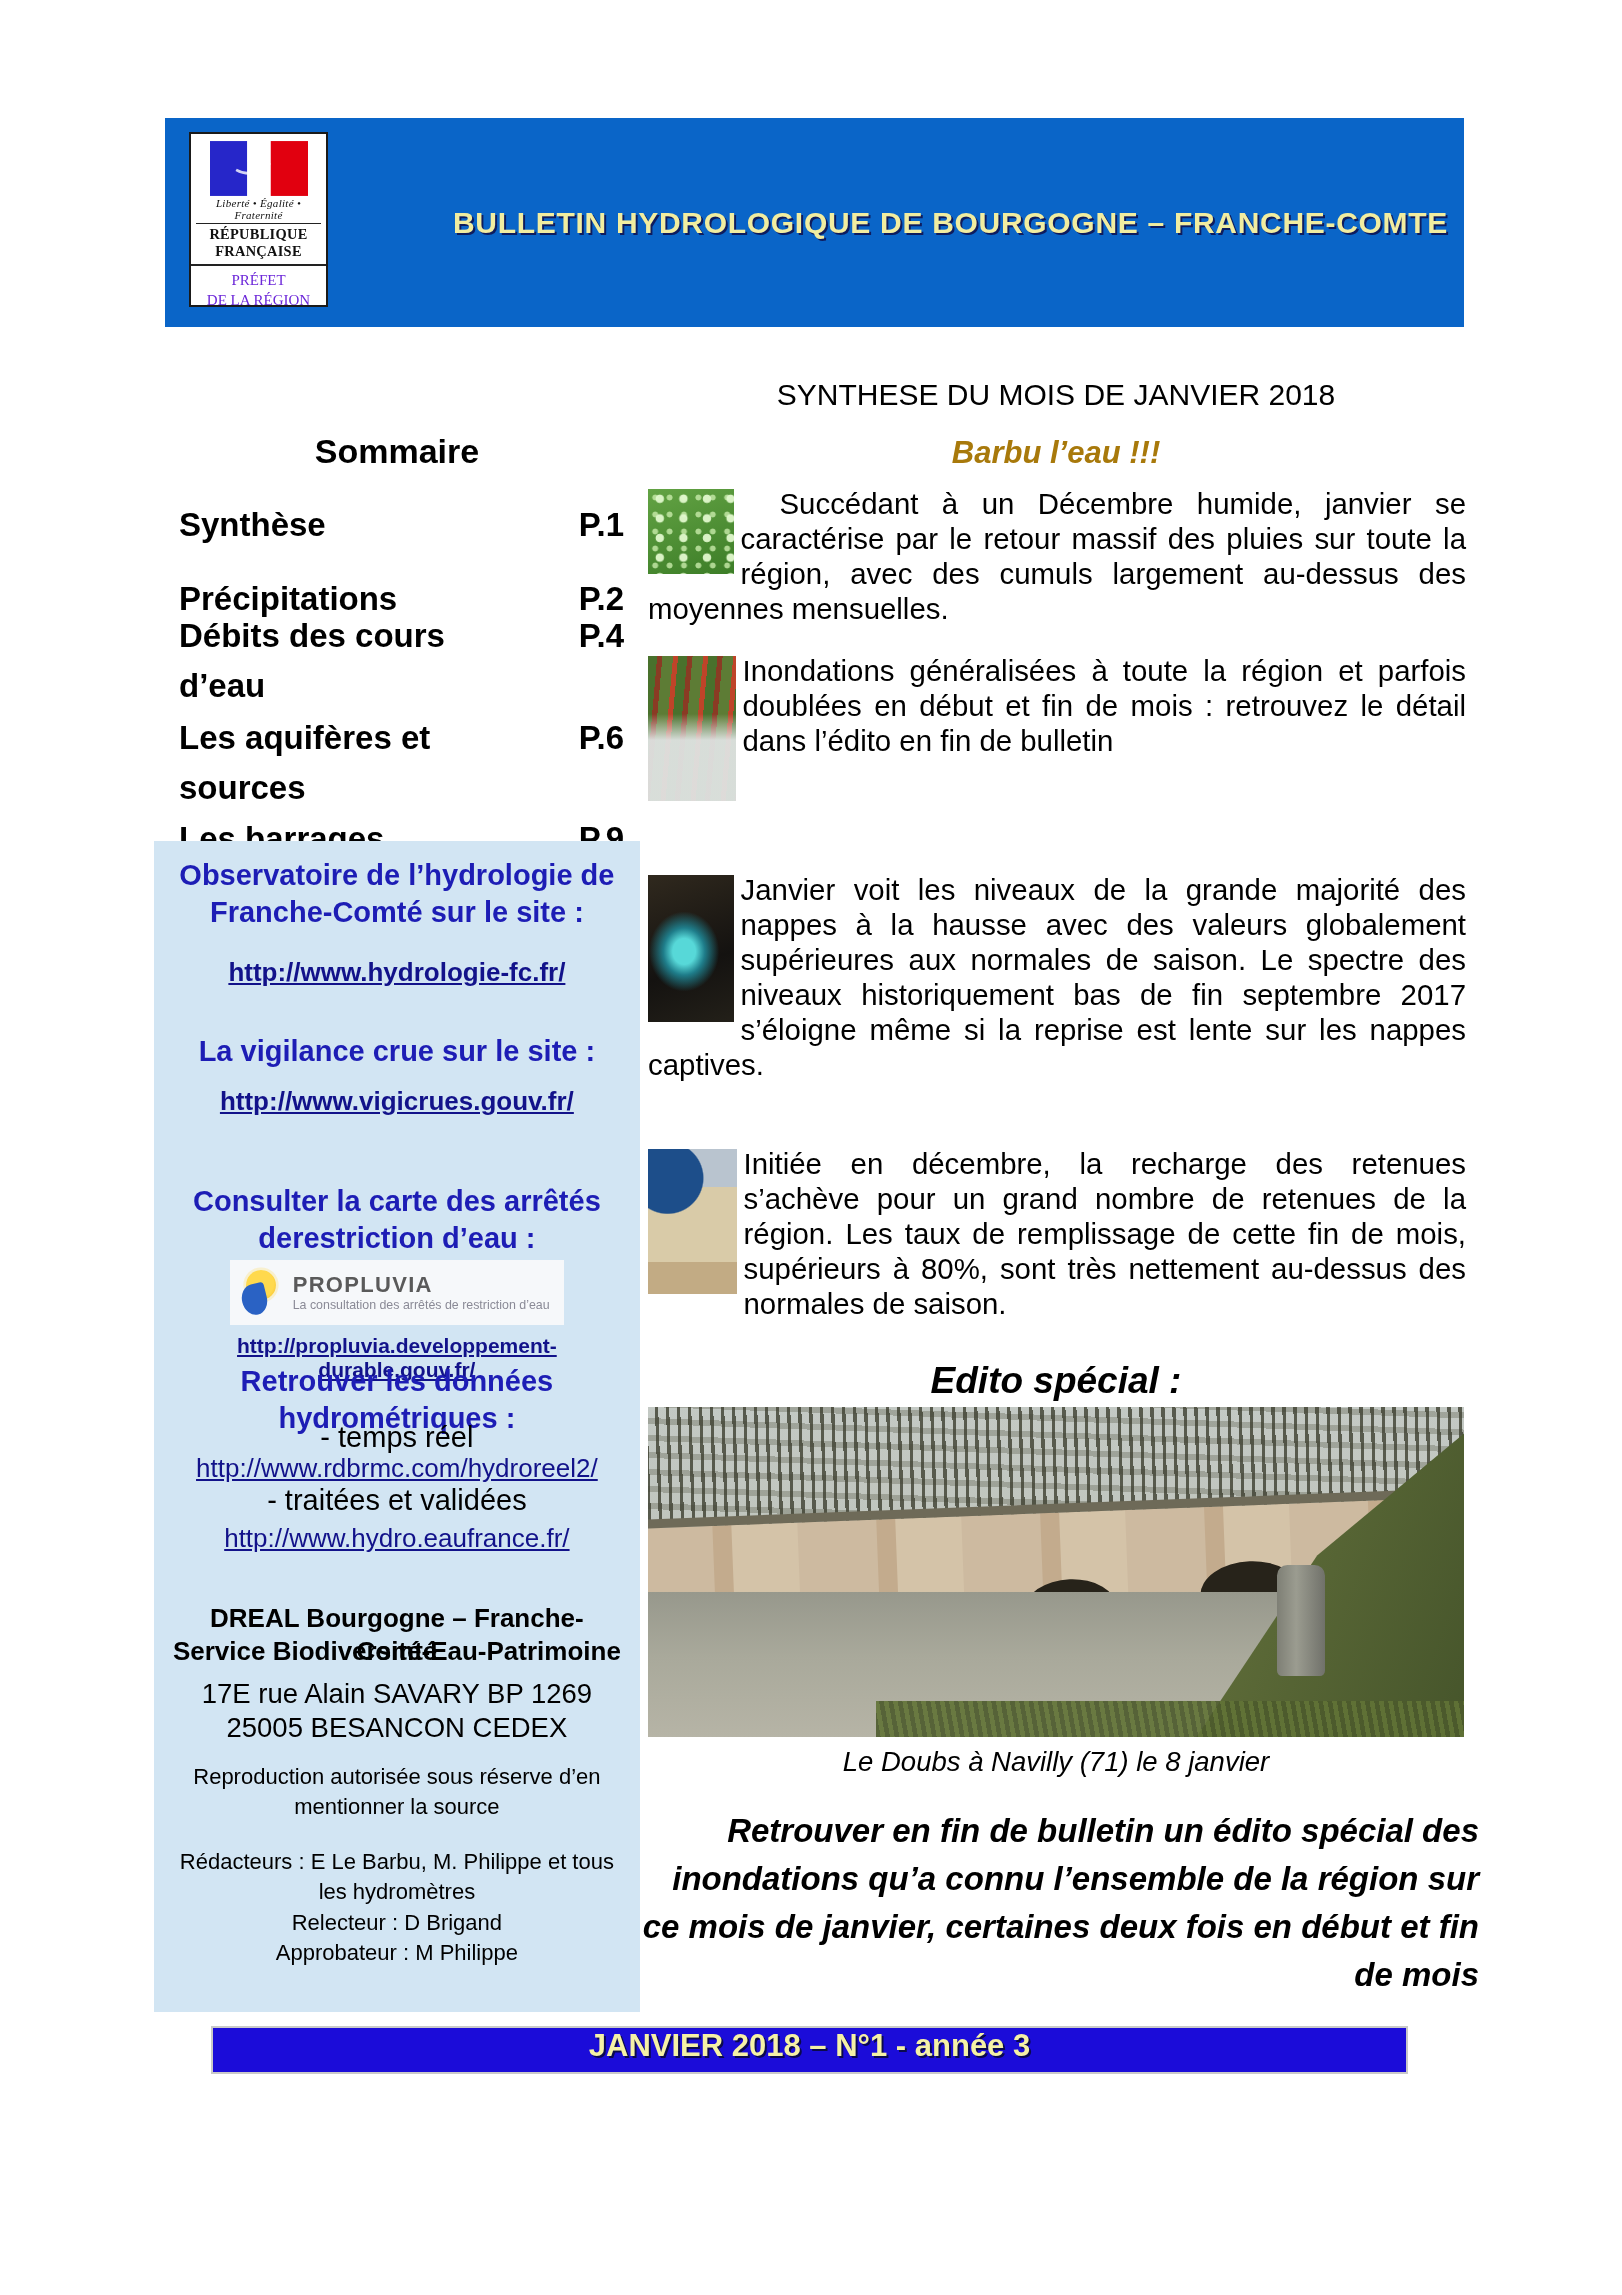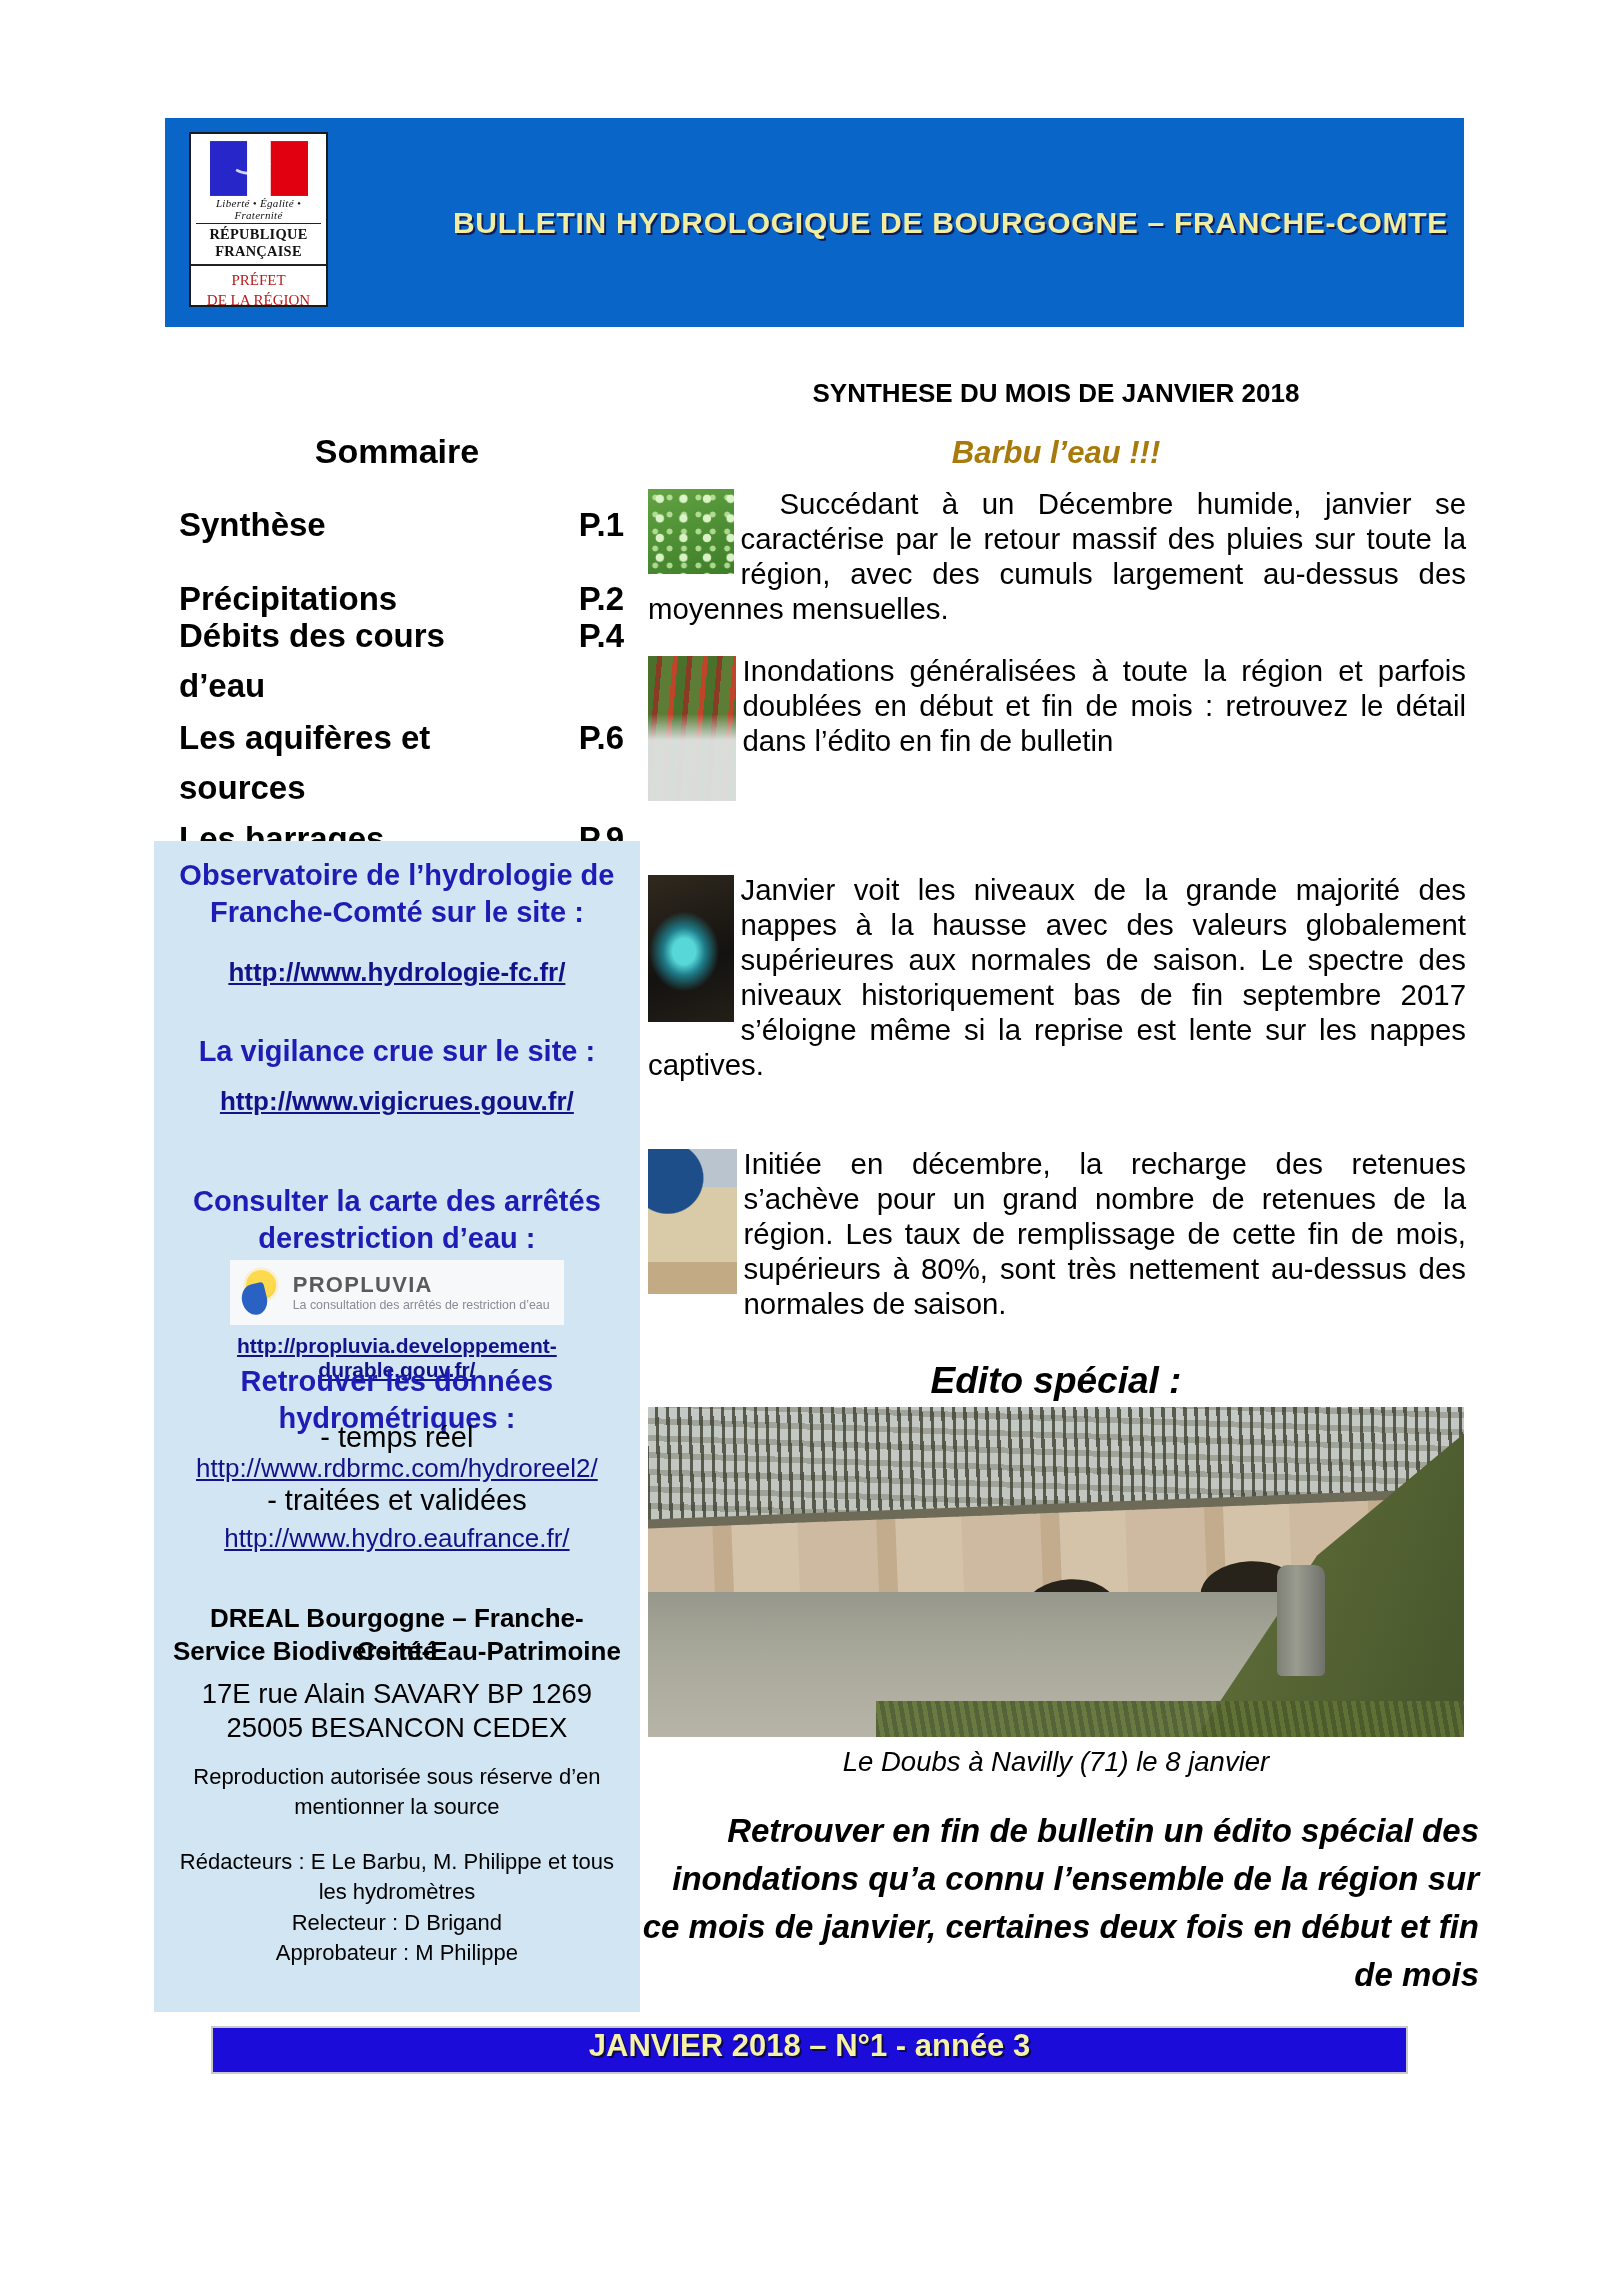--- a/index.html
+++ b/index.html
@@ -9,29 +9,29 @@
   
   .banner{position:absolute;left:165px;top:118px;width:1299px;height:209px;background:#0a65c8;}
   .logo-box{position:absolute;left:24px;top:14px;width:139px;height:175px;background:#fff;
             border:2px solid #1a1a1a;box-sizing:border-box;overflow:hidden;text-align:center;
             font-family:"Liberation Serif",serif;}
   .flag{width:98px;height:55px;margin:6.5px auto 1.3px auto;display:block;}
   .motto{font-style:italic;font-size:11px;color:#111;letter-spacing:0.3px;border-bottom:1.3px solid #222;
          padding-bottom:2.6px;margin:1.3px 5.2px 2px 5.2px;}
   .republique{font-weight:bold;font-size:14.4px;letter-spacing:0.3px;color:#111;padding-bottom:3.9px;
               border-bottom:2px solid #222;margin:0 0 5.2px 0;}
-  .prefet{font-size:15px;line-height:19.6px;color:#b91c1c;}
+  .prefet{font-size:15px;line-height:19.6px;color:#6d28d9;}
   .banner-title{position:absolute;left:275px;top:0;width:1021px;height:100%;
                 display:flex;align-items:center;justify-content:center;text-align:center;
                 font-weight:bold;font-size:30px;letter-spacing:0.7px;color:#f1eda0;
                 text-shadow:2px 2px 0 rgba(15,15,75,.85);}
 
   
   .synthese-title{position:absolute;left:648px;top:378px;width:816px;text-align:center;
-                  font-weight:bold;font-size:26px;color:#000;}
+                  font-weight:normal;font-size:30px;color:#000;}
   .sommaire-title{position:absolute;left:154px;top:432px;width:486px;text-align:center;
                   font-weight:bold;font-size:34px;}
 
   
   .toc{position:absolute;left:179px;top:487px;width:445px;}
   .toc-row{position:absolute;left:0;width:445px;display:flex;align-items:flex-start;
            font-size:33px;font-weight:600;line-height:50px;}
   .toc-label{width:340px;}
   .toc-page{margin-left:auto;text-align:right;}
 

